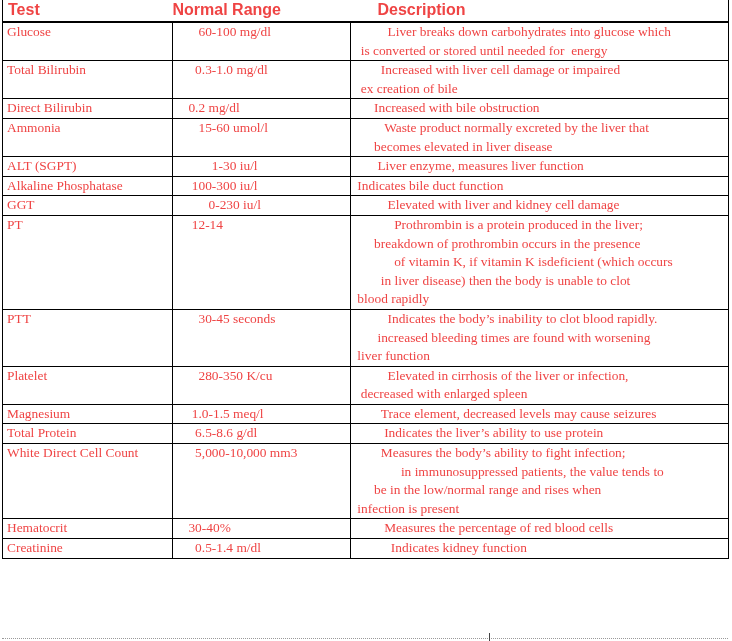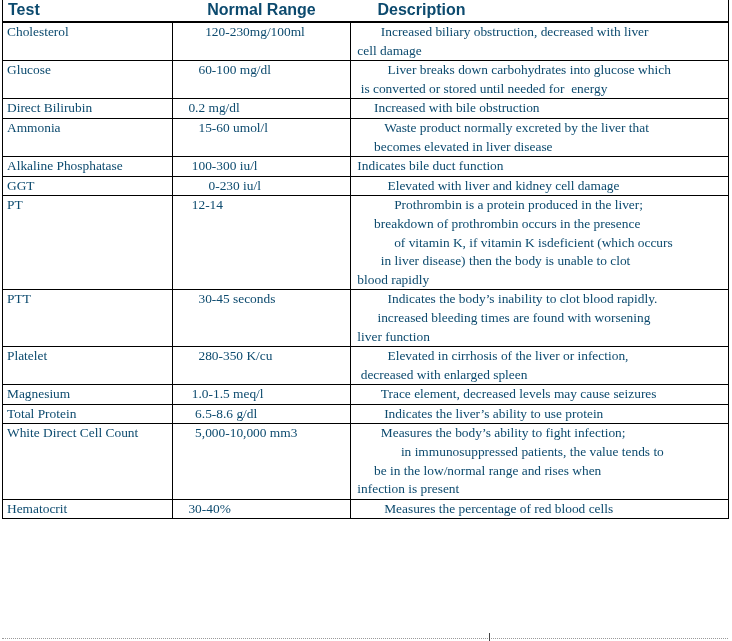--- a/index.html
+++ b/index.html
@@ -3,21 +3,21 @@
 <meta charset="utf-8">
 <style>
   html, body { margin: 0; padding: 0; background: #ffffff; }
   .page {
     position: relative;
     width: 732px;
     height: 641px;
     background: #ffffff;
     overflow: hidden;
     font-family: "Liberation Serif", serif;
-    color: #0c4a6e;
+    color: #ef4444;
   }
   table.lab-table {
     border-collapse: collapse;
     table-layout: fixed;
     margin-left: 2px;
     width: 726px;
     border-left: 1px solid #000;
     border-right: 1px solid #000;
   }
   col.c-test  { width: 170px; }
@@ -31,21 +31,21 @@
     line-height: 20px;
     text-align: left;
     vertical-align: top;
     padding: 0;
     height: 21px;
     border-bottom: 2px solid #000;
     white-space: nowrap;
     overflow: hidden;
   }
   th.h-test  { padding-left: 5px; }
-  th.h-range { text-align: center; }
+  th.h-range { }
   th.h-desc  { padding-left: 27px; }
 
   tbody td {
     border: 1px solid #000;
     vertical-align: top;
     padding: 0;
     font-family: "Liberation Serif", serif;
     font-size: 13.4px;
     line-height: 18.6px;
     white-space: pre-wrap;
@@ -83,41 +83,46 @@
     </colgroup>
     <thead>
       <tr>
         <th class="h-test">Test</th>
         <th class="h-range">Normal Range</th>
         <th class="h-desc">Description</th>
       </tr>
     </thead>
     <tbody>
       <tr>
-        <td class="test">Cholesterol</td>
-        <td class="range">         120-230mg/100ml</td>
-        <td class="desc">        Increased biliary obstruction, decreased with liver
- cell damage</td>
-      </tr>
-      <tr>
         <td class="test">Glucose</td>
         <td class="range">       60-100 mg/dl</td>
         <td class="desc">          Liver breaks down carbohydrates into glucose which
   is converted or stored until needed for  energy</td>
+      </tr>
+      <tr>
+        <td class="test">Total Bilirubin</td>
+        <td class="range">      0.3-1.0 mg/dl</td>
+        <td class="desc">        Increased with liver cell damage or impaired
+  ex creation of bile</td>
       </tr>
       <tr>
         <td class="test">Direct Bilirubin</td>
         <td class="range">    0.2 mg/dl</td>
         <td class="desc">      Increased with bile obstruction</td>
       </tr>
       <tr>
         <td class="test">Ammonia</td>
         <td class="range">       15-60 umol/l</td>
         <td class="desc">         Waste product normally excreted by the liver that
       becomes elevated in liver disease</td>
+      </tr>
+      <tr>
+        <td class="test">ALT (SGPT)</td>
+        <td class="range">           1-30 iu/l</td>
+        <td class="desc">       Liver enzyme, measures liver function</td>
       </tr>
       <tr>
         <td class="test">Alkaline Phosphatase</td>
         <td class="range">     100-300 iu/l</td>
         <td class="desc"> Indicates bile duct function</td>
       </tr>
       <tr>
         <td class="test">GGT</td>
         <td class="range">          0-230 iu/l</td>
         <td class="desc">          Elevated with liver and kidney cell damage</td>
@@ -160,18 +165,23 @@
         <td class="desc">        Measures the body’s ability to fight infection;
               in immunosuppressed patients, the value tends to
       be in the low/normal range and rises when
  infection is present</td>
       </tr>
       <tr>
         <td class="test">Hematocrit</td>
         <td class="range">    30-40%</td>
         <td class="desc">         Measures the percentage of red blood cells</td>
       </tr>
+      <tr>
+        <td class="test">Creatinine</td>
+        <td class="range">      0.5-1.4 m/dl</td>
+        <td class="desc">           Indicates kidney function</td>
+      </tr>
     </tbody>
   </table>
 
   <div class="cut-line"></div>
   <div class="cut-tick"></div>
 </div>
 
 </body></html>

